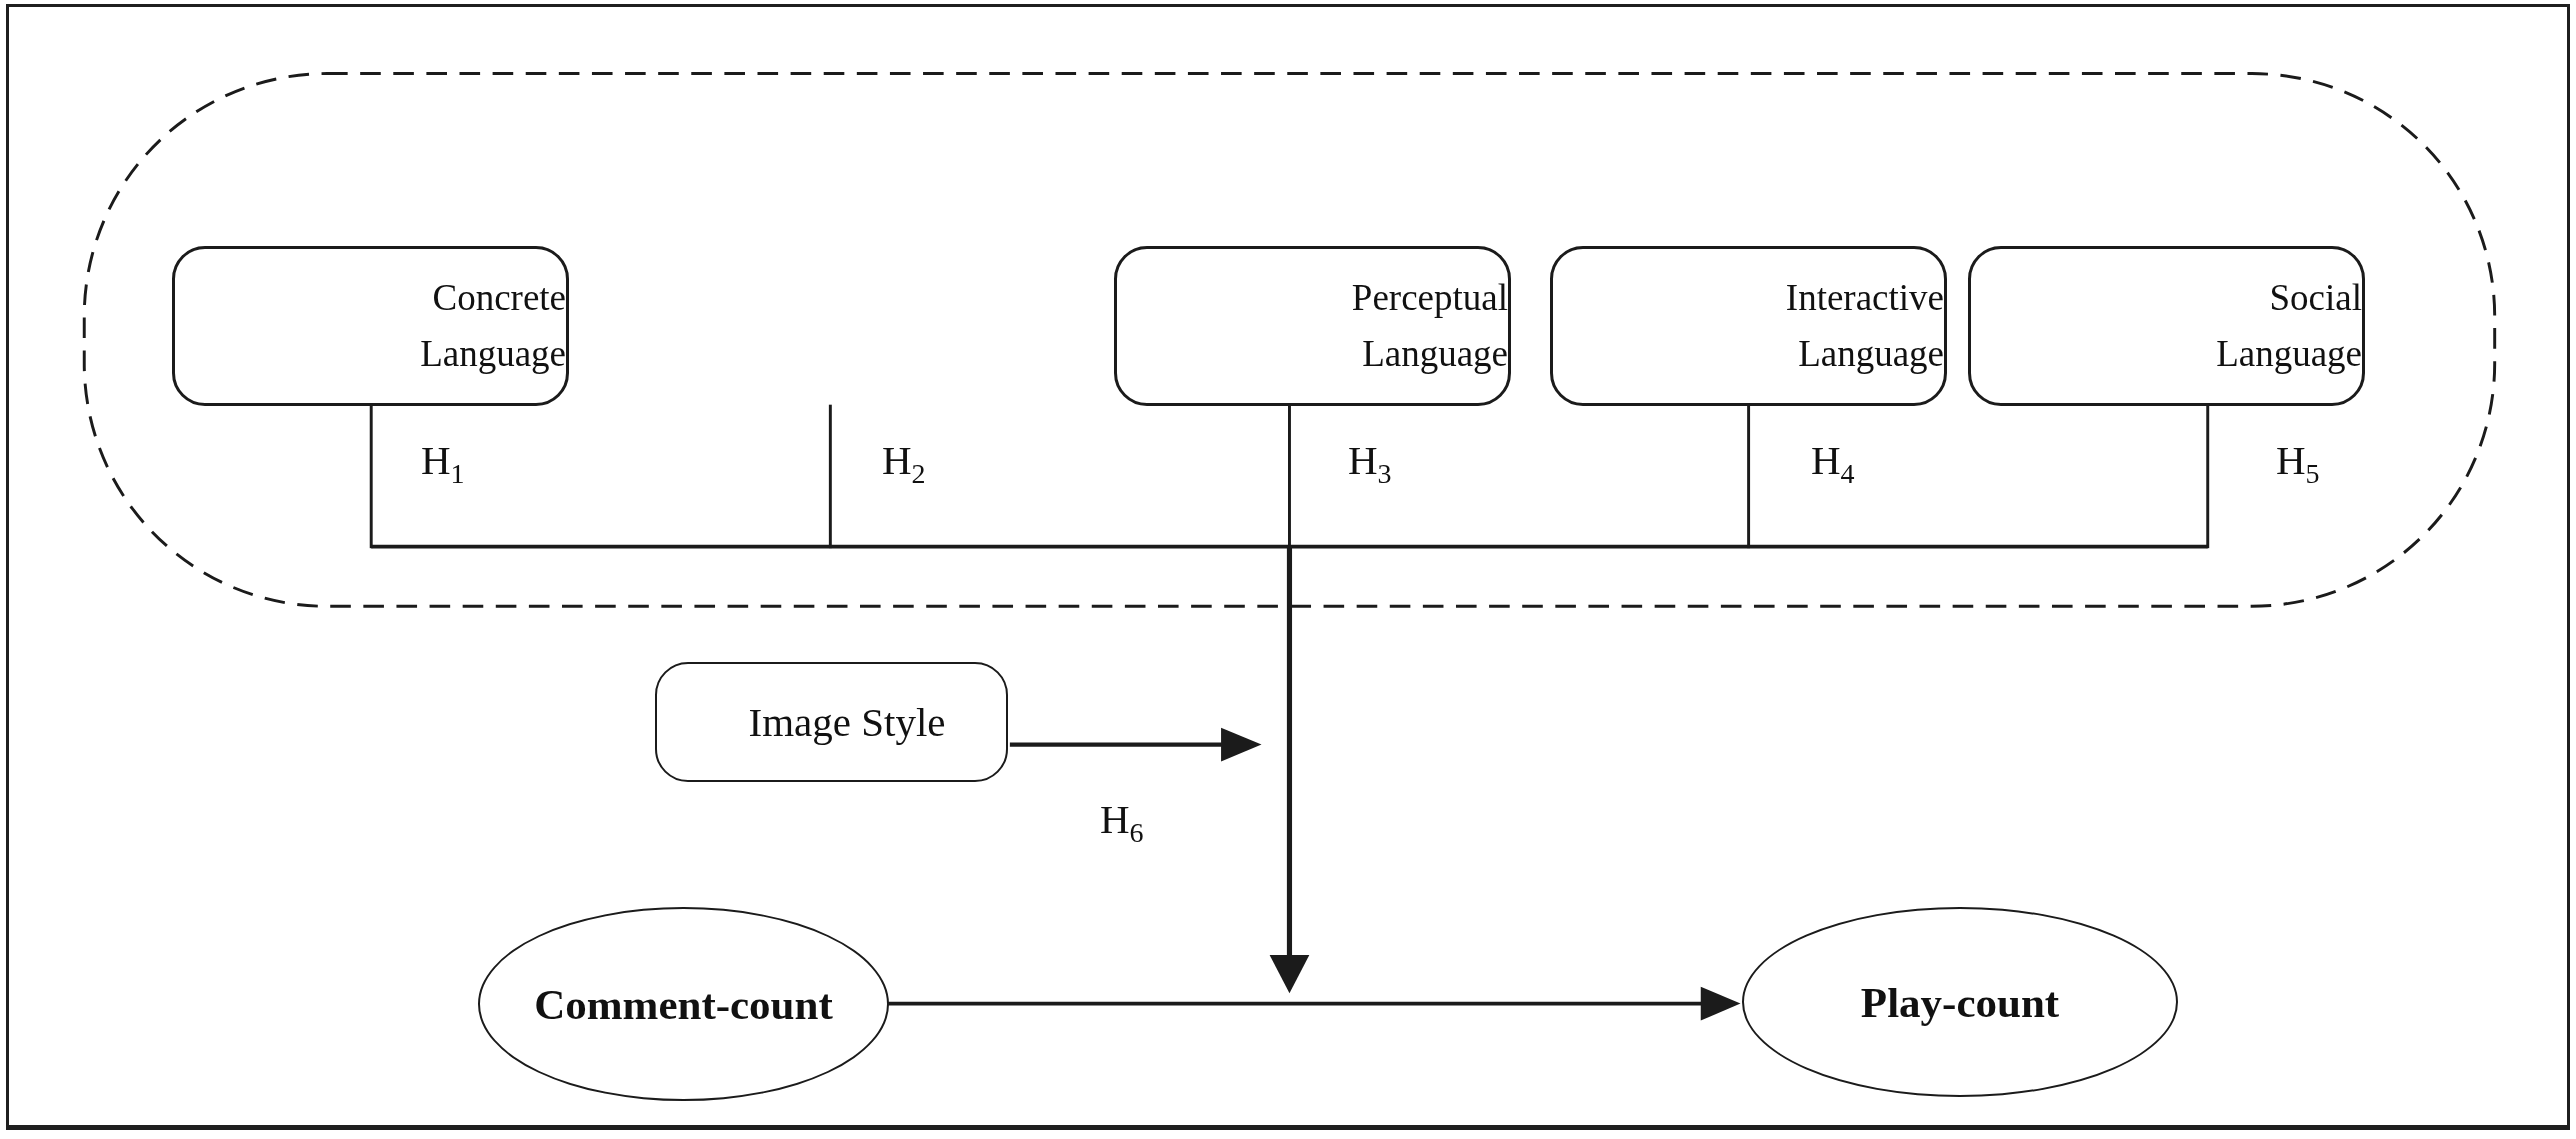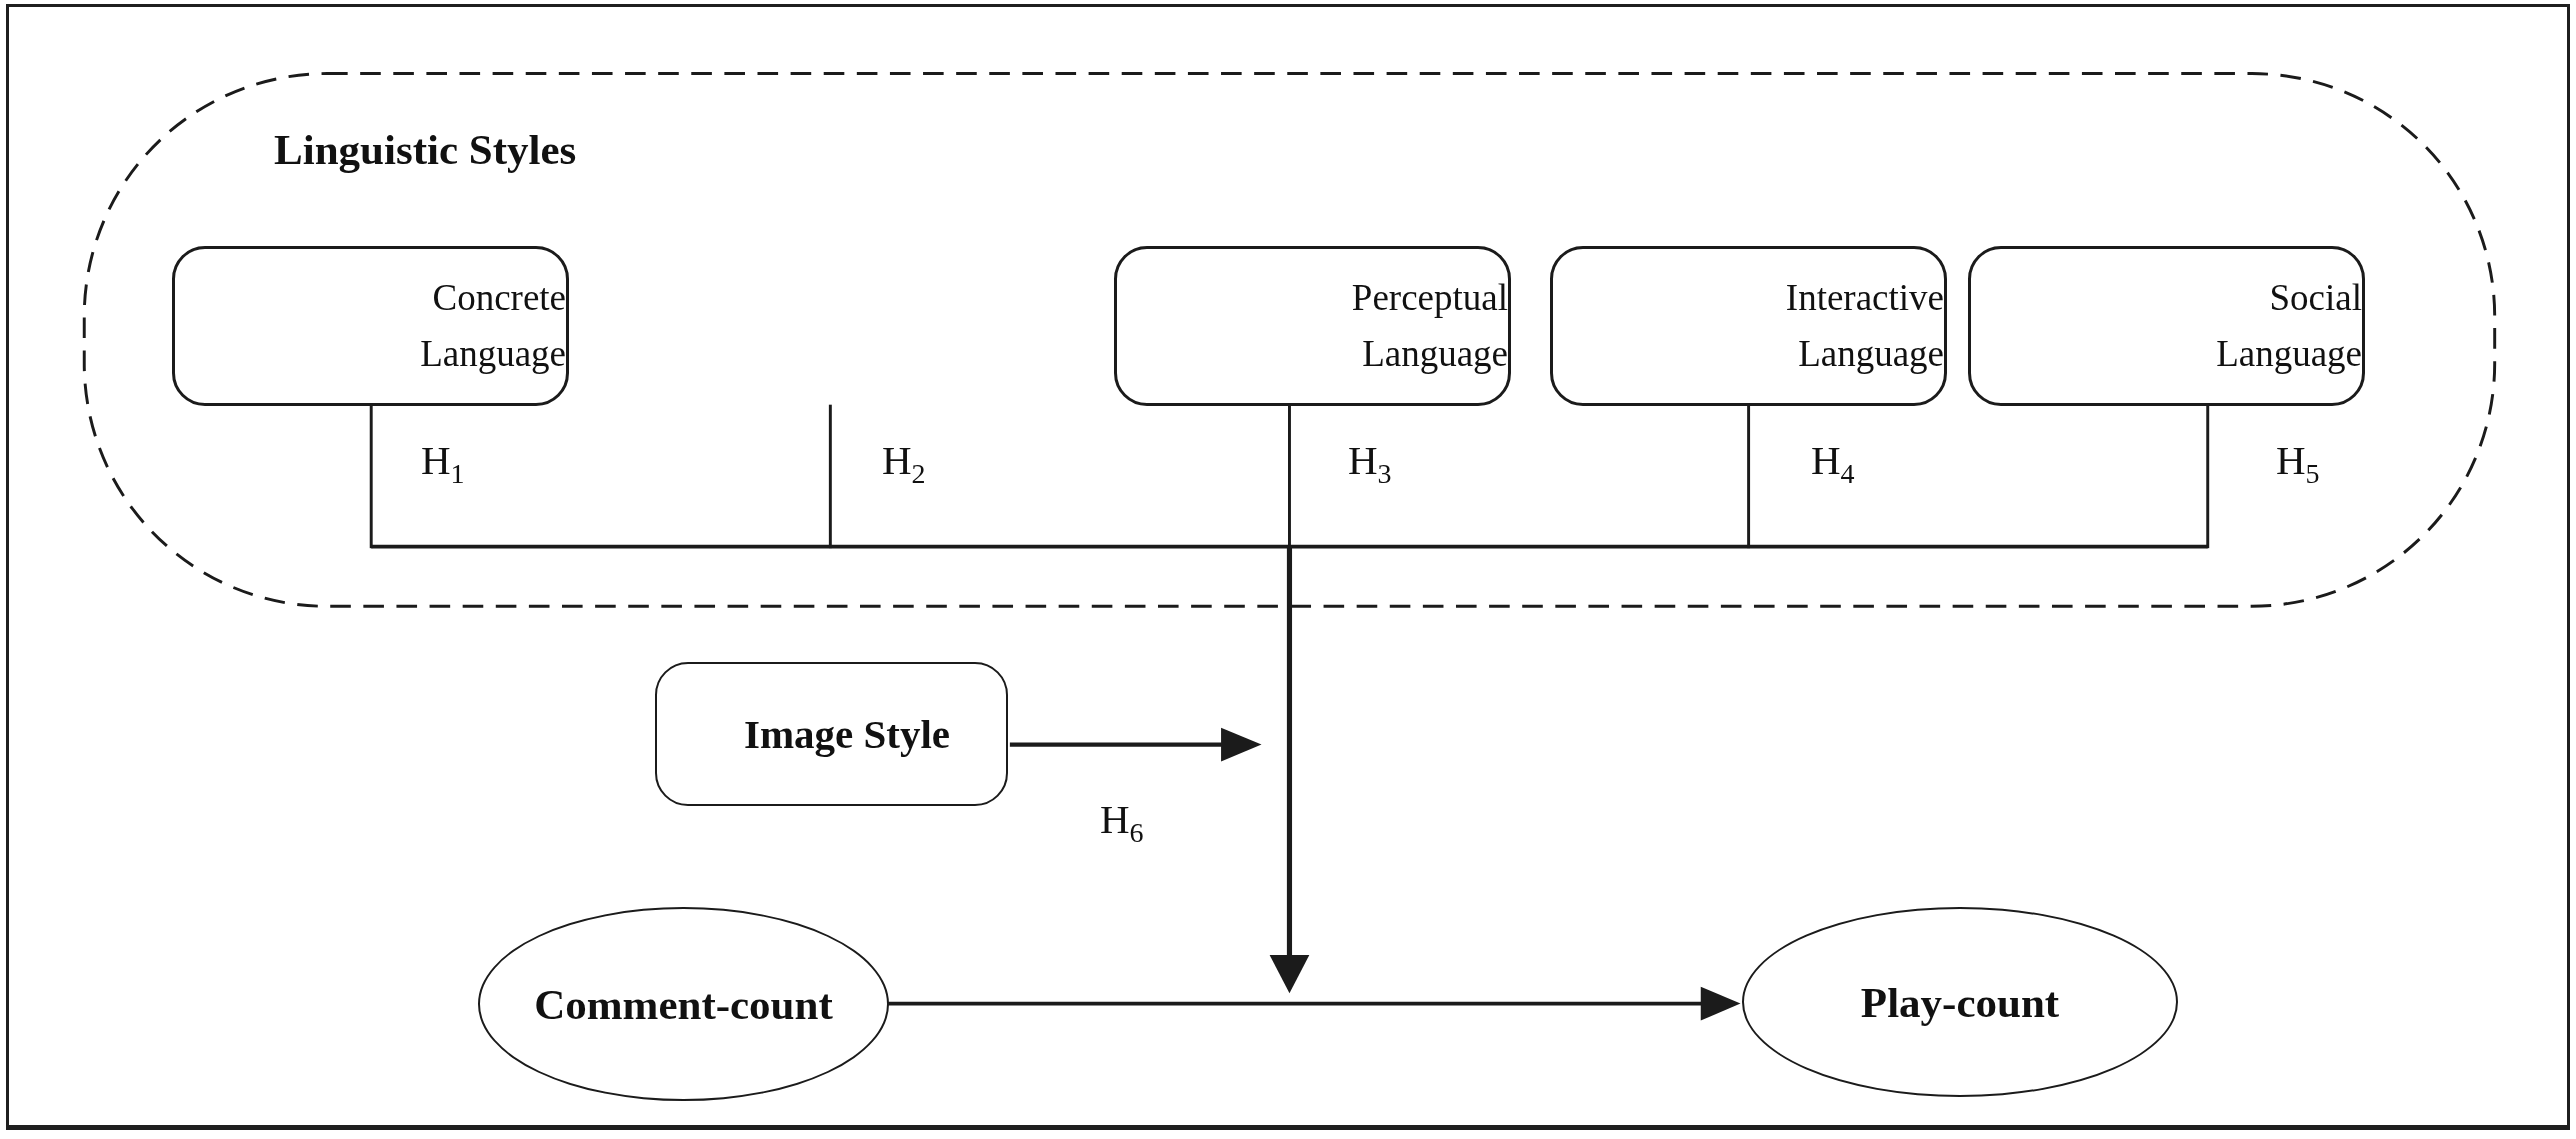--- a/index.html
+++ b/index.html
@@ -79,30 +79,30 @@
   .hyp-2 { left: 882px; top: 438px; }
   .hyp-3 { left: 1348px; top: 438px; }
   .hyp-4 { left: 1811px; top: 438px; }
   .hyp-5 { left: 2276px; top: 438px; }
   .hyp-6 { left: 1100px; top: 797px; }
   .image-style-box {
     position: absolute;
     left: 655px;
     top: 662px;
     width: 353px;
-    height: 144px;
+    height: 120px;
     box-sizing: border-box;
     border: 2.2px solid #1b1b1b;
     border-radius: 33px;
     background: #ffffff;
     display: flex;
     align-items: center;
     justify-content: center;
     font-size: 41px;
-    font-weight: bold;
+    font-weight: normal;
     white-space: nowrap;
     padding-left: 31px;
   }
   .count-ellipse {
     position: absolute;
     box-sizing: border-box;
     border: 2.9px solid #1b1b1b;
     border-radius: 50%;
     background: #ffffff;
     display: flex;
@@ -147,21 +147,20 @@
     <line x1="1752" y1="741" x2="1752" y2="1300" stroke="#1b1b1b" stroke-width="7"></line>
     <polygon points="1752,1350 1725,1298 1779,1298" fill="#1b1b1b"></polygon>
 
     <line x1="1372" y1="1012" x2="1660" y2="1012" stroke="#1b1b1b" stroke-width="6"></line>
     <polygon points="1714,1012 1659,989 1659,1035" fill="#1b1b1b"></polygon>
 
     <line x1="1205" y1="1364" x2="2312" y2="1364" stroke="#1b1b1b" stroke-width="5"></line>
     <polygon points="2365,1364 2311,1341 2311,1387" fill="#1b1b1b"></polygon>
   </svg>
 
-  <div class="container-title">Linguistic Styles</div>
 
   <div class="style-box box-1">
     <span>Concrete</span>
     <span>Language</span>
   </div>
   <div class="style-box box-3">
     <span>Perceptual</span>
     <span>Language</span>
   </div>
   <div class="style-box box-4">

